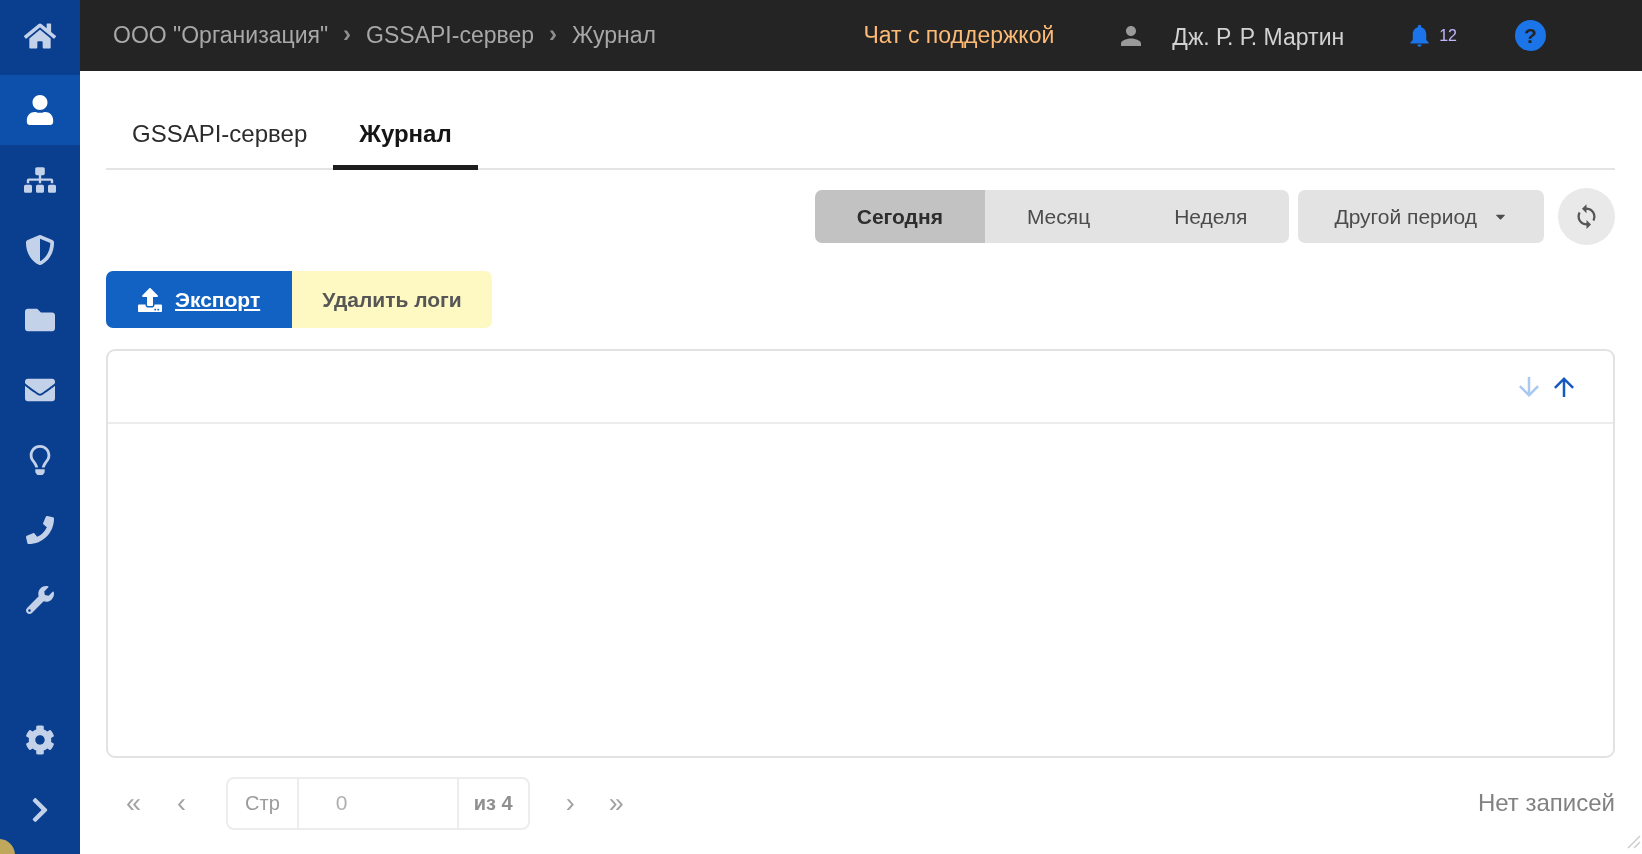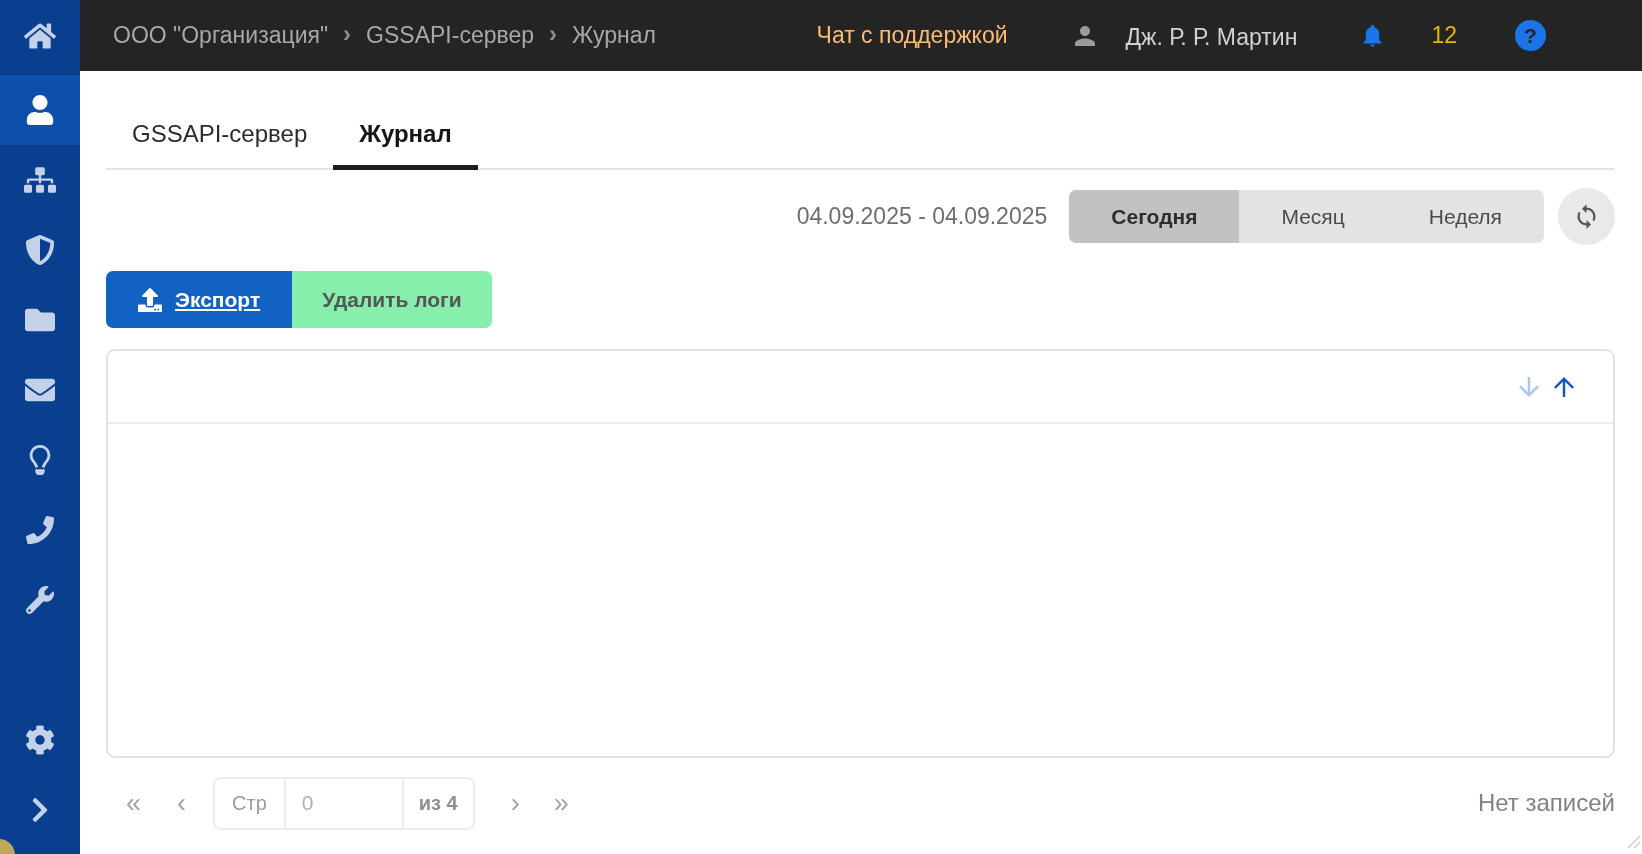--- a/index.html
+++ b/index.html
@@ -24,21 +24,21 @@
   .topbar { height:71px; background:#242424; display:flex; align-items:center; padding:0 96px 0 33px; flex-shrink:0; }
   .breadcrumb { display:flex; align-items:center; gap:15px; font-size:23px; color:#a8a8a8; }
   .crumb { cursor:pointer; white-space:nowrap; }
   .crumb-sep { color:#8f8f8f; font-size:24px; font-weight:bold; line-height:1; padding-bottom:3px; }
   .topbar-right { margin-left:auto; display:flex; align-items:center; }
   .tb-chat { font-size:23px; color:#fdba74; cursor:pointer; white-space:nowrap; }
   .tb-user { margin-left:62px; display:flex; align-items:flex-end; gap:26px; color:#d2d2d2; font-size:23px; cursor:pointer; white-space:nowrap; }
   .tb-user svg { fill:#9a9a9a; }
   .tb-bell { margin-left:62px; display:flex; align-items:center; gap:6px; cursor:pointer; }
   .tb-bell svg { fill:#1b74e8; }
-  .tb-bell-count { color:#eab308; font-size:23px;margin-left:39px; }
+  .tb-bell-count { color:#c4b5fd; font-size:16px; }
   .tb-help { margin-left:58px; width:31px; height:31px; border-radius:50%; background:#1b74e8;
              color:#242424; font-size:21px; font-weight:800; display:flex; align-items:center; justify-content:center; cursor:pointer; }
 
   
   .content { flex:1; padding:0 27px 0 26px; display:flex; flex-direction:column; min-width:0; }
 
   .tabbar { margin-top:25px; display:flex; border-bottom:2px solid #e4e4e4; flex-shrink:0; }
   .tab { position:relative; padding:24px 26px 20px; font-size:24px; color:#2b2b2b; cursor:pointer; white-space:nowrap; }
   .tab.active { font-weight:bold; color:#151515; }
   .tab.active::after { content:""; position:absolute; left:0; right:0; bottom:-2px; height:5px; background:#1d1d1d; }
@@ -52,42 +52,42 @@
                   font-family:inherit; font-size:21px; padding:0 36px; display:flex; align-items:center; gap:16px; cursor:pointer; white-space:nowrap; }
   .other-period svg { fill:#4c4c4c; }
   .refresh-btn { margin-left:14px; width:57px; height:57px; border:none; border-radius:50%; background:#e9e9e9;
                  display:flex; align-items:center; justify-content:center; cursor:pointer; }
   .refresh-btn svg { fill:#555555; }
 
   .action-row { margin-top:28px; height:57px; display:flex; align-items:center; flex-shrink:0; }
   .btn-export { height:57px; border:none; border-radius:7px 0 0 7px; background:#1262c4; color:#ffffff;
                 font-family:inherit; font-size:21px; font-weight:bold; padding:0 32px; display:flex; align-items:center; gap:13px; cursor:pointer;text-decoration:underline; }
   .btn-export svg { fill:#ffffff; }
-  .btn-delete { height:57px; border:none; border-radius:0 7px 7px 0; background:#86efac; color:#565656;
+  .btn-delete { height:57px; border:none; border-radius:0 7px 7px 0; background:#fef9c3; color:#565656;
                 font-family:inherit; font-size:21px; font-weight:bold; padding:0 30px; cursor:pointer; white-space:nowrap; }
   .search-wrap { margin-left:auto; display:flex; height:57px; }
   .search-input { width:332px; height:57px; border:2px solid #dcdcdc; border-right:none; border-radius:7px 0 0 7px;
                   padding:0 20px; font-family:inherit; font-size:22px; color:#444; outline:none; }
   .search-input::placeholder { color:#bdbdbd; }
   .search-btn { width:70px; height:57px; border:none; border-radius:0 7px 7px 0; background:#e3e3e3;
                 display:flex; align-items:center; justify-content:center; cursor:pointer; }
   .search-btn svg { fill:#555555; }
 
   .log-table { margin-top:21px; height:409px; border:2px solid #e2e2e2; border-radius:9px; display:flex; flex-direction:column; flex-shrink:0; background:#fff; }
   .lt-head { height:73px; border-bottom:2px solid #ececec; display:flex; align-items:center; justify-content:flex-end; padding-right:34px; gap:5px; }
   .sort-down { color:#a9c9f2; display:flex; cursor:pointer; }
   .sort-up { color:#1558c0; display:flex; cursor:pointer; }
   .sort-down svg, .sort-up svg { fill:currentColor; }
   .lt-body { flex:1; }
 
   .pager-row { margin-top:17px; height:56px; display:flex; align-items:center; flex-shrink:0; }
   .pg-arrow { border:none; background:transparent; color:#a2a2a2; font-size:27px; font-family:inherit; cursor:pointer; line-height:1; padding:0; }
   .pg-first { margin-left:20px; }
   .pg-prev { margin-left:36px; }
-  .pg-group { margin-left:27px; height:53px; border:2px solid #ededed; border-radius:8px; display:flex; align-items:stretch; overflow:hidden; }
+  .pg-group { margin-left:40px; height:53px; border:2px solid #ededed; border-radius:8px; display:flex; align-items:stretch; overflow:hidden;gap:21px; }
   .pg-label { display:flex; align-items:center; padding:0 17px; font-size:20px; color:#9b9b9b; border-right:2px solid #ededed; white-space:nowrap; }
   .pg-input { width:116px; border:none; outline:none; padding:0 16px; font-family:inherit; font-size:21px; color:#b0b0b0; }
   .pg-total { display:flex; align-items:center; padding:0 15px; font-size:20px; font-weight:bold; color:#8f8f8f; border-left:2px solid #ededed; white-space:nowrap; }
   .pg-next { margin-left:36px; }
   .pg-last { margin-left:34px; }
   .pg-empty { margin-left:auto; font-size:24px; color:#828282; white-space:nowrap; }
 
   .chat-peek { position:absolute; left:-17px; bottom:-17px; width:32px; height:32px; border-radius:50%; background:#bfa85c; }
   .resize-grip { position:absolute; right:1px; bottom:1px; }
 </style>
@@ -213,26 +213,33 @@
     </header>
 
     <main class="content">
 
       <div class="tabbar">
         <div class="tab">GSSAPI-сервер</div>
         <div class="tab active">Журнал</div>
       </div>
 
       <div class="filter-row">
-        <span class="date-range">04.09.2025 - 04.09.2025</span>
         <div class="seg-group">
           <button class="seg-btn active">Сегодня</button>
           <button class="seg-btn">Месяц</button>
           <button class="seg-btn">Неделя</button>
         </div>
+        <button class="other-period">
+          <span>Другой период</span>
+          <span style="display:flex">
+            <svg width="15" height="15" viewBox="0 0 320 512">
+                <path d="M31.3 192h257.3c17.8 0 26.7 21.5 14.1 34.1L174.1 354.8c-7.8 7.8-20.5 7.8-28.3 0L17.2 226.1C4.6 213.5 13.5 192 31.3 192z"></path>
+              </svg>
+          </span>
+        </button>
         <button class="refresh-btn">
           <span style="display:flex">
             <svg width="27" height="27" viewBox="0 0 24 24">
                 <path d="M12 4V1L8 5l4 4V6c3.31 0 6 2.69 6 6 0 1.01-.25 1.97-.7 2.8l1.46 1.46C19.54 15.03 20 13.57 20 12c0-4.42-3.58-8-8-8zm0 14c-3.31 0-6-2.69-6-6 0-1.01.25-1.97.7-2.8L5.24 7.74C4.46 8.97 4 10.43 4 12c0 4.42 3.58 8 8 8v3l4-4-4-4v3z"></path>
               </svg>
           </span>
         </button>
       </div>
 
       <div class="action-row">

